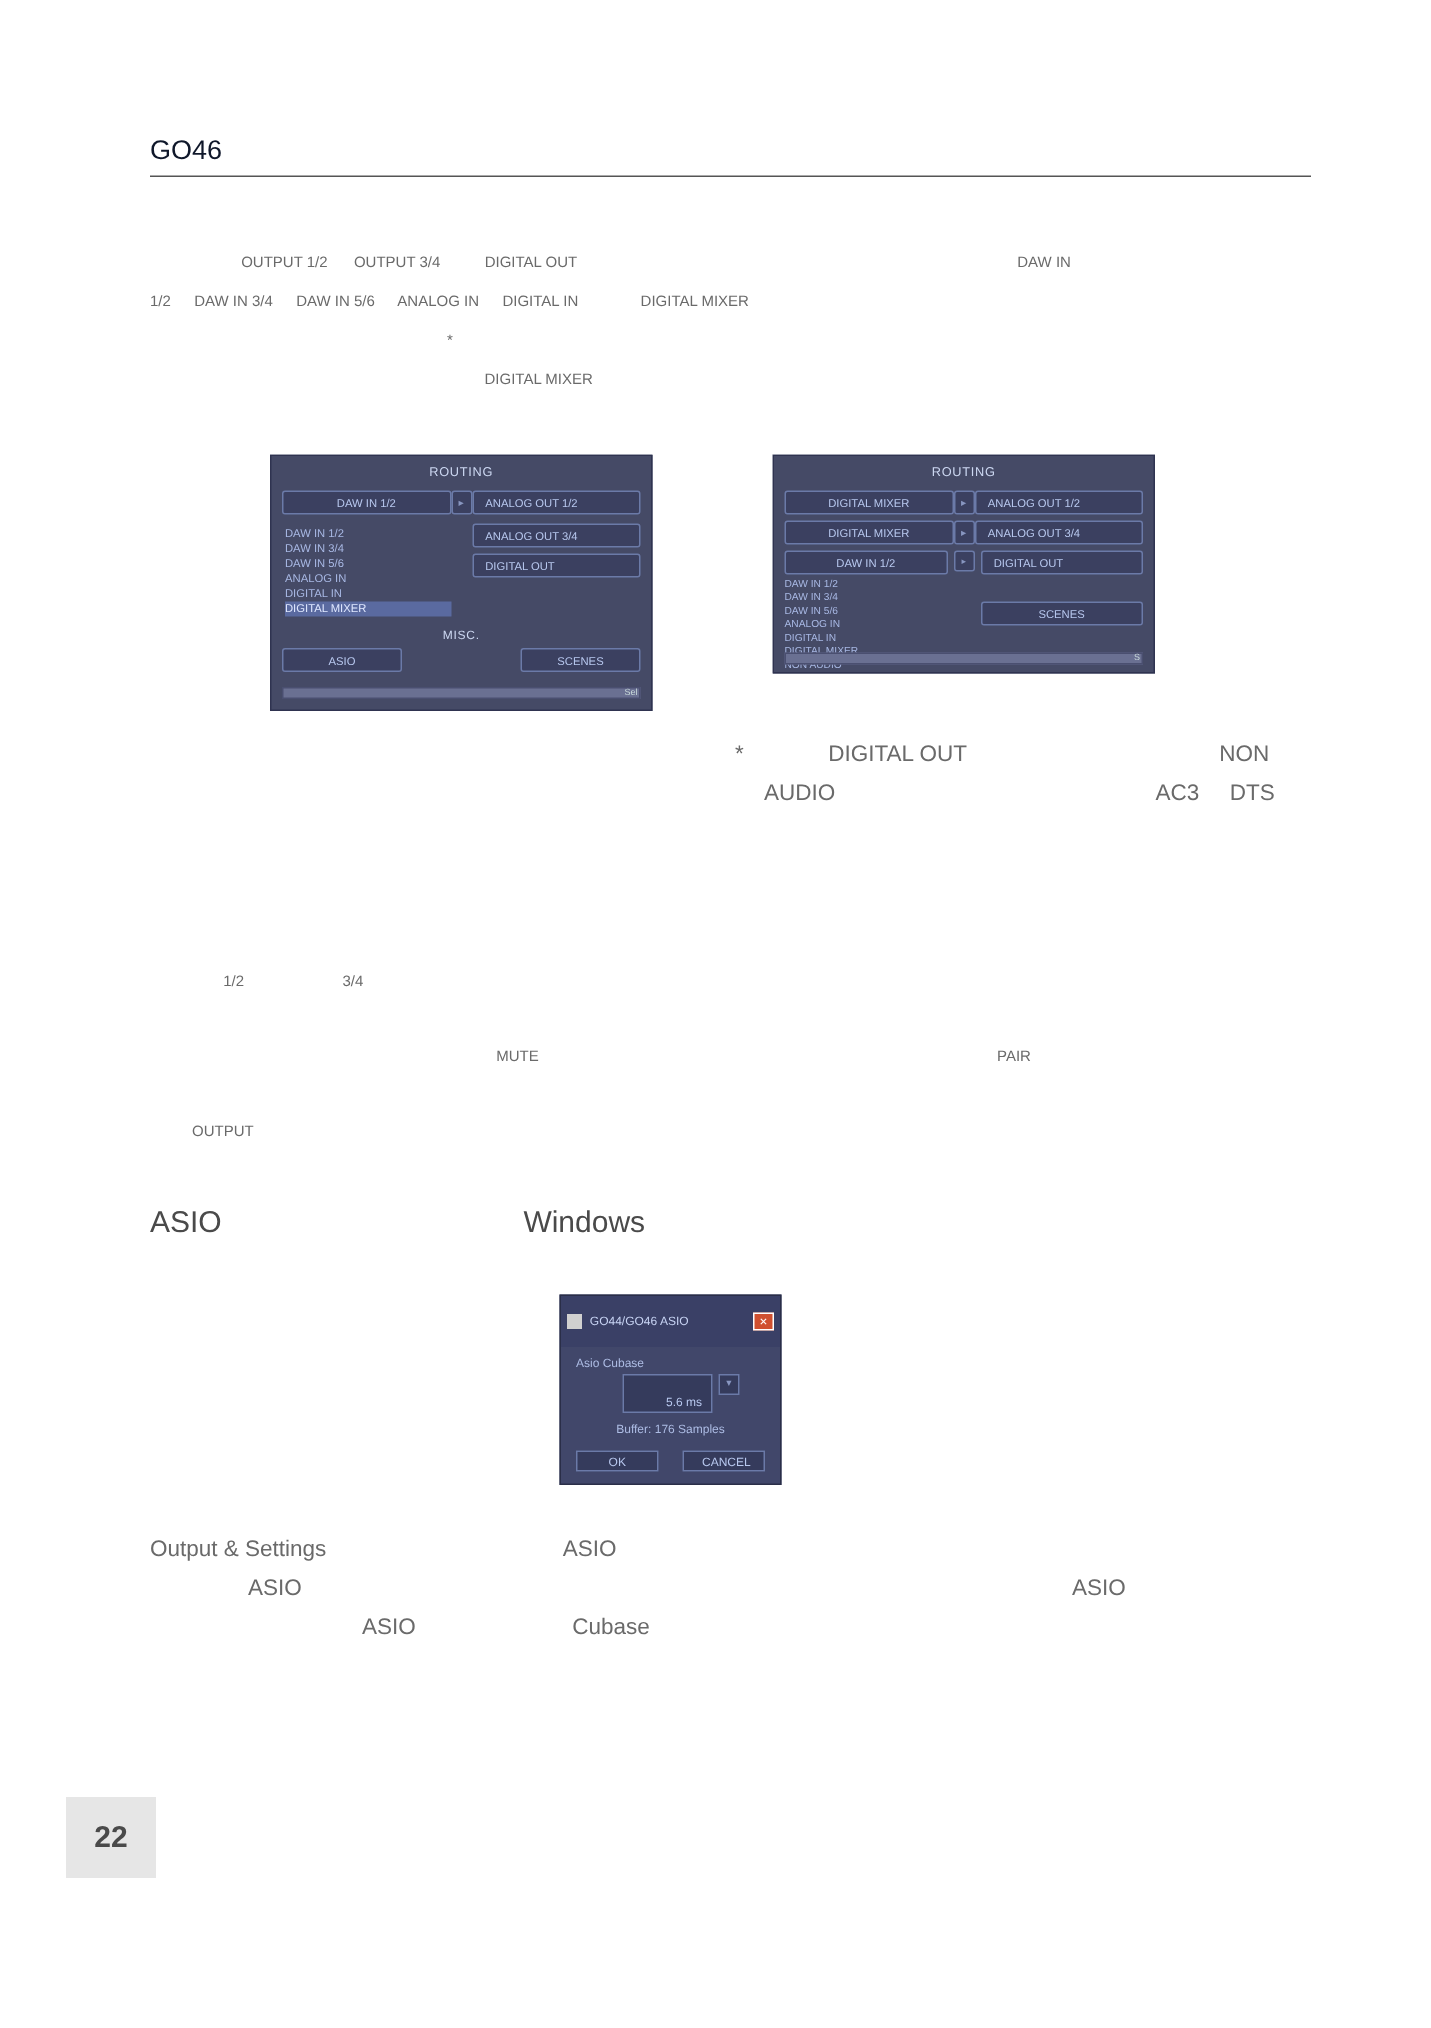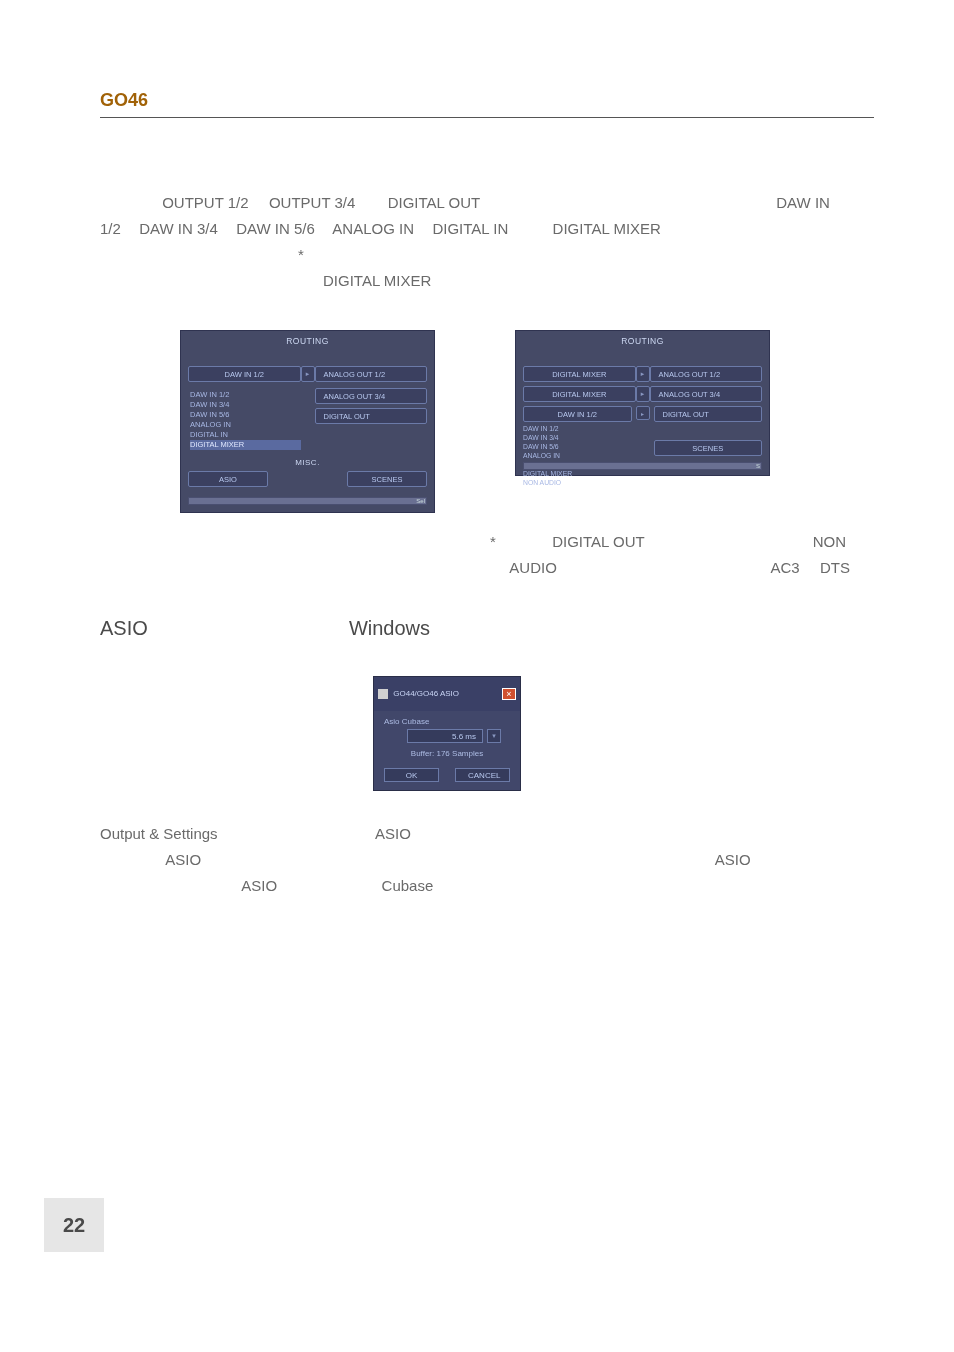--- a/index.html
+++ b/index.html
@@ -8,29 +8,29 @@
       height: 1352px;
       background: #ffffff;
       font-family: "Segoe UI", Arial, sans-serif;
       color: #5a5a5a;
       position: relative;
     }
     .page-content {
       padding: 90px 80px 0 100px;
     }
     .header-title {
-      font-weight: bold;
+      font-weight: normal;
       font-size: 18px;
-      color: #a16207;
+      color: #0f172a;
       border-bottom: 1px solid #555;
       padding-bottom: 6px;
-      margin-bottom: 72px;
+      margin-bottom: 45px;
     }
     .para {
-      font-size: 15px;
+      font-size: 10px;
       line-height: 26px;
       color: #6a6a6a;
     }
     .para1 { margin-left: 28px; }
     .star-line { margin-left: 170px; }
     .mixer-line { margin-left: 195px; margin-bottom: 36px; }
 
     .screenshots-row {
       display: flex;
       gap: 80px;
@@ -44,21 +44,21 @@
       width: 255px;
       font-size: 8px;
       font-family: Arial, sans-serif;
       padding: 6px 8px 8px 8px;
       box-shadow: inset 0 0 0 1px #2f3350;
     }
     .panel-title {
       text-align: center;
       color: #cdd8f2;
       font-size: 8.5px;
-      margin-bottom: 20px;
+      margin-bottom: 8px;
       letter-spacing: 0.5px;
     }
     .routing-grid {
       display: grid;
       grid-template-columns: 1fr 14px 1fr;
       row-gap: 4px;
       align-items: center;
       margin-bottom: 6px;
     }
     .btn {
@@ -212,22 +212,22 @@
       gap: 4px;
       justify-content: center;
       margin-bottom: 6px;
       margin-left: 14px;
     }
     .asio-field {
       background: #353b5c;
       border: 1px solid #6b7aa8;
       color: #b8c8ef;
       font-size: 8px;
-      padding: 1px 6px;
-      width: 76px;
+      padding: 12px 6px;
+      width: 60px;
       text-align: right;
       height: 14px;
       line-height: 11px;
     }
     .asio-arrow {
       background: #353b5c;
       border: 1px solid #6b7aa8;
       width: 14px;
       height: 14px;
       font-size: 7px;
@@ -390,20 +390,37 @@
     <div>
       <span style="display:inline-block;width:16px;"></span>
       <span>AUDIO</span>
       <span style="display:inline-block;width:206px;"></span>
       <span>AC3</span>
       <span style="display:inline-block;width:12px;"></span>
       <span>DTS</span>
     </div>
   </div>
 
+  <div class="section2 para">
+    <div>
+      <span style="display:inline-block;width:18px;"></span>
+      <span>1/2</span>
+      <span style="display:inline-block;width:60px;"></span>
+      <span>3/4</span>
+    </div>
+    <div class="line-muted">
+      <span style="display:inline-block;width:200px;"></span>
+      <span>MUTE</span>
+      <span style="display:inline-block;width:300px;"></span>
+      <span>PAIR</span>
+    </div>
+    <div style="margin-top:24px;">
+      <span>OUTPUT</span>
+    </div>
+  </div>
 
   <div class="big-heading">
     <span>ASIO</span>
     <span class="spacer"></span>
     <span>Windows</span>
   </div>
 
   <div class="asio-dialog-wrap">
     <div class="asio-dialog">
       <div class="asio-titlebar">

